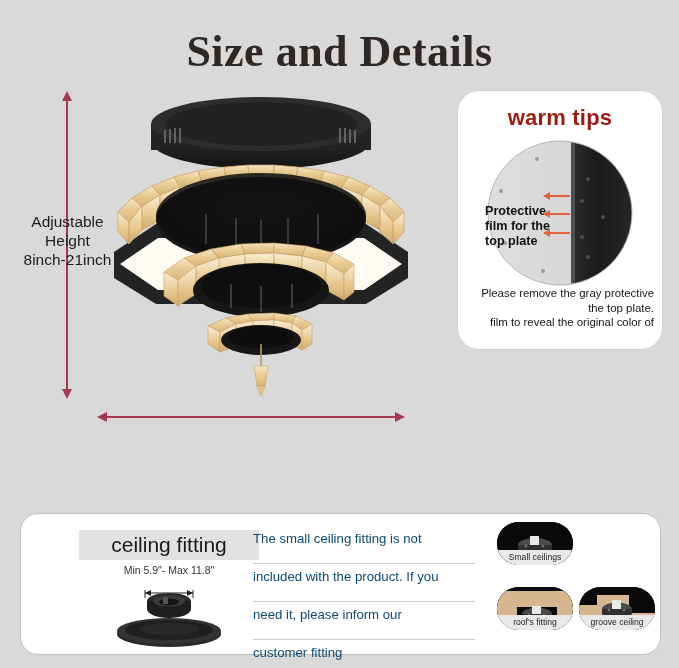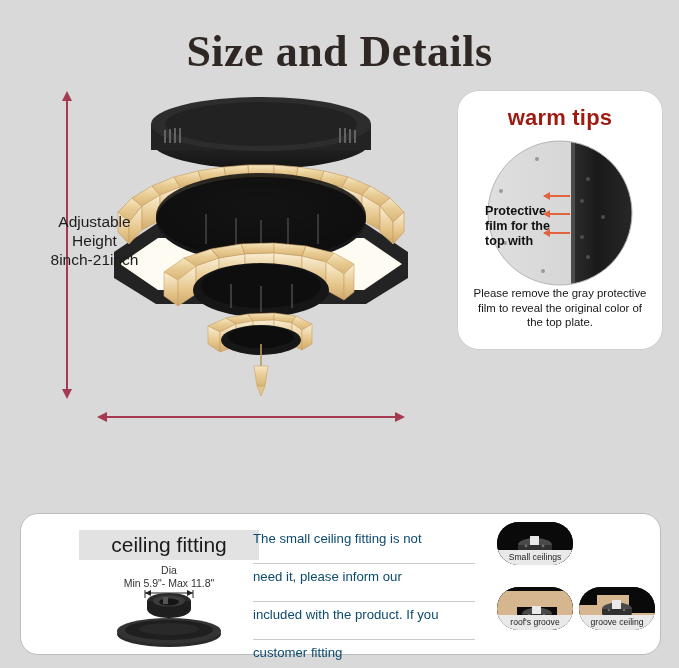--- a/index.html
+++ b/index.html
@@ -25,21 +25,21 @@
   .v-arrow{position:absolute;left:66px;top:100px;width:2px;height:290px;background:#a33a52;}
   .v-arrow::before,.v-arrow::after{
     content:"";position:absolute;left:-4px;width:0;height:0;
     border-left:5px solid transparent;border-right:5px solid transparent;
   }
   .v-arrow::before{top:-9px;border-bottom:10px solid #a33a52;}
   .v-arrow::after{bottom:-9px;border-top:10px solid #a33a52;}
 
   #height-label{
     position:absolute;left:0px;top:212px;width:135px;text-align:center;
-    font-size:15.5px;line-height:19px;color:#1d1d1d;padding-left:27px;
+    font-size:15.5px;line-height:19px;color:#1d1d1d;
   }
 
   .h-arrow{position:absolute;left:106px;top:416px;width:290px;height:2px;background:#a33a52;}
   .h-arrow::before,.h-arrow::after{
     content:"";position:absolute;top:-4px;width:0;height:0;
     border-top:5px solid transparent;border-bottom:5px solid transparent;
   }
   .h-arrow::before{left:-9px;border-right:10px solid #a33a52;}
   .h-arrow::after{right:-9px;border-left:10px solid #a33a52;}
 
@@ -57,21 +57,21 @@
     background:#fff;border:1px solid #cfcfcf;border-radius:22px;
     box-shadow:0 0 0 0 transparent;
   }
   #warm-tips-title{
     position:absolute;left:0;top:14px;width:204px;text-align:center;
     font-size:22px;font-weight:bold;color:#9e1b12;
     letter-spacing:.2px;
   }
   #plate-wrap{position:absolute;left:17px;top:48px;width:170px;height:148px;}
   #tips-caption{
-    position:absolute;left:8px;top:195px;width:188px;text-align:center;
+    position:absolute;left:8px;top:195px;width:188px;text-align:right;
     font-size:11.4px;line-height:14.6px;color:#161616;
   }
   .film-text{
     position:absolute;left:10px;top:57px;width:104px;
     font-size:12.6px;font-weight:bold;line-height:15px;color:#111;
     z-index:4;
     margin-top:8px;
   }
   .film-arrow{position:absolute;width:26px;height:1.6px;background:#e2643f;z-index:4;}
   .film-arrow::before{
@@ -322,40 +322,39 @@
           <circle cx="113" cy="40" r="2"></circle>
             <circle cx="107" cy="62" r="2"></circle>
           <circle cx="128" cy="78" r="2"></circle>
             <circle cx="107" cy="98" r="2"></circle>
           <circle cx="113" cy="118" r="2"></circle>
         </g>
       </svg>
       <div class="film-text">
         <div>Protective</div>
         <div>film for the</div>
-        <div>top with</div>
+        <div>top plate</div>
       </div>
       <div class="film-arrow" style="left:69px;top:56px;"></div>
       <div class="film-arrow" style="left:69px;top:74px;"></div>
       <div class="film-arrow" style="left:69px;top:93px;"></div>
     </div>
 
     <div id="tips-caption">
       <div>Please remove the gray protective</div>
+      <div>the top plate.</div>
       <div>film to reveal the original color of</div>
-      <div>the top plate.</div>
     </div>
   </div>
 
   <div id="bottom-panel">
 
     <div id="ceiling-fitting-title">ceiling fitting</div>
 
     <div id="fitting-dia-label">
-      <div>Dia</div>
       <div>Min 5.9"- Max 11.8"</div>
     </div>
 
     <div id="fitting-art">
       <svg width="140" height="58" viewBox="0 0 140 58">
 
         <line x1="46" y1="4" x2="94" y2="4" stroke="#222" stroke-width="1"></line>
         <polygon points="46,4 52,1 52,7" fill="#222"></polygon>
         <polygon points="94,4 88,1 88,7" fill="#222"></polygon>
         <line x1="46" y1="1" x2="46" y2="9" stroke="#222" stroke-width="1"></line>
@@ -369,22 +368,22 @@
 
         <ellipse cx="70" cy="45" rx="52" ry="13" fill="#2a2a2a"></ellipse>
         <ellipse cx="70" cy="42" rx="52" ry="13" fill="#333"></ellipse>
         <ellipse cx="70" cy="41" rx="44" ry="10" fill="#1f1f1f"></ellipse>
         <ellipse cx="70" cy="40" rx="30" ry="6" fill="#2c2c2c" opacity=".8"></ellipse>
       </svg>
     </div>
 
     <div id="note-block">
       <div class="note-line">The small ceiling fitting is not</div>
+      <div class="note-line">included with the product. If you</div>
       <div class="note-line">need it, please inform our</div>
-      <div class="note-line">included with the product. If you</div>
       <div class="note-line">customer fitting</div>
     </div>
 
     <div id="thumbs">
 
       <div class="thumb t0">
         <svg width="76" height="59" viewBox="0 0 76 59">
           <rect width="76" height="59" fill="#0a0a0a"></rect>
           <path d="M0 46 L0 40 L16 40 L26 22 L50 22 L60 40 L76 40 L76 46 Z" fill="#d6b68e"></path>
           <ellipse cx="38" cy="23" rx="17" ry="7" fill="#4a4a4a"></ellipse>
@@ -404,21 +403,21 @@
           <rect width="76" height="59" fill="#0a0a0a"></rect>
           <path d="M0 4 L76 4 L76 44 L60 44 L60 20 L20 20 L20 44 L0 44 Z" fill="#d6b68e"></path>
           <ellipse cx="40" cy="27" rx="15" ry="6.5" fill="#4a4a4a"></ellipse>
           <path d="M25 27 L25 31 C25 35 32 38 40 38 C48 38 55 35 55 31 L55 27 Z" fill="#303030"></path>
           <rect x="35" y="19" width="9" height="8" fill="#eaeaea"></rect>
           <g fill="#6e6e6e">
               <circle cx="32" cy="28" r="1.3"></circle>
               <circle cx="47" cy="28" r="1.3"></circle>
             </g>
         </svg>
-        <div class="thumb-label">roof's groove</div>
+        <div class="thumb-label">roof's fitting</div>
       </div>
 
       <div class="thumb t3">
         <svg width="76" height="59" viewBox="0 0 76 59">
           <rect width="76" height="59" fill="#0a0a0a"></rect>
           <path d="M0 44 L0 18 L18 18 L18 8 L50 8 L50 26 L76 26 L76 44 Z" fill="#d6b68e"></path>
           <ellipse cx="38" cy="22" rx="15" ry="6.5" fill="#4a4a4a"></ellipse>
           <path d="M23 22 L23 26 C23 30 30 33 38 33 C46 33 53 30 53 26 L53 22 Z" fill="#303030"></path>
           <rect x="33" y="13" width="9" height="9" fill="#eaeaea"></rect>
           <g fill="#6e6e6e">

